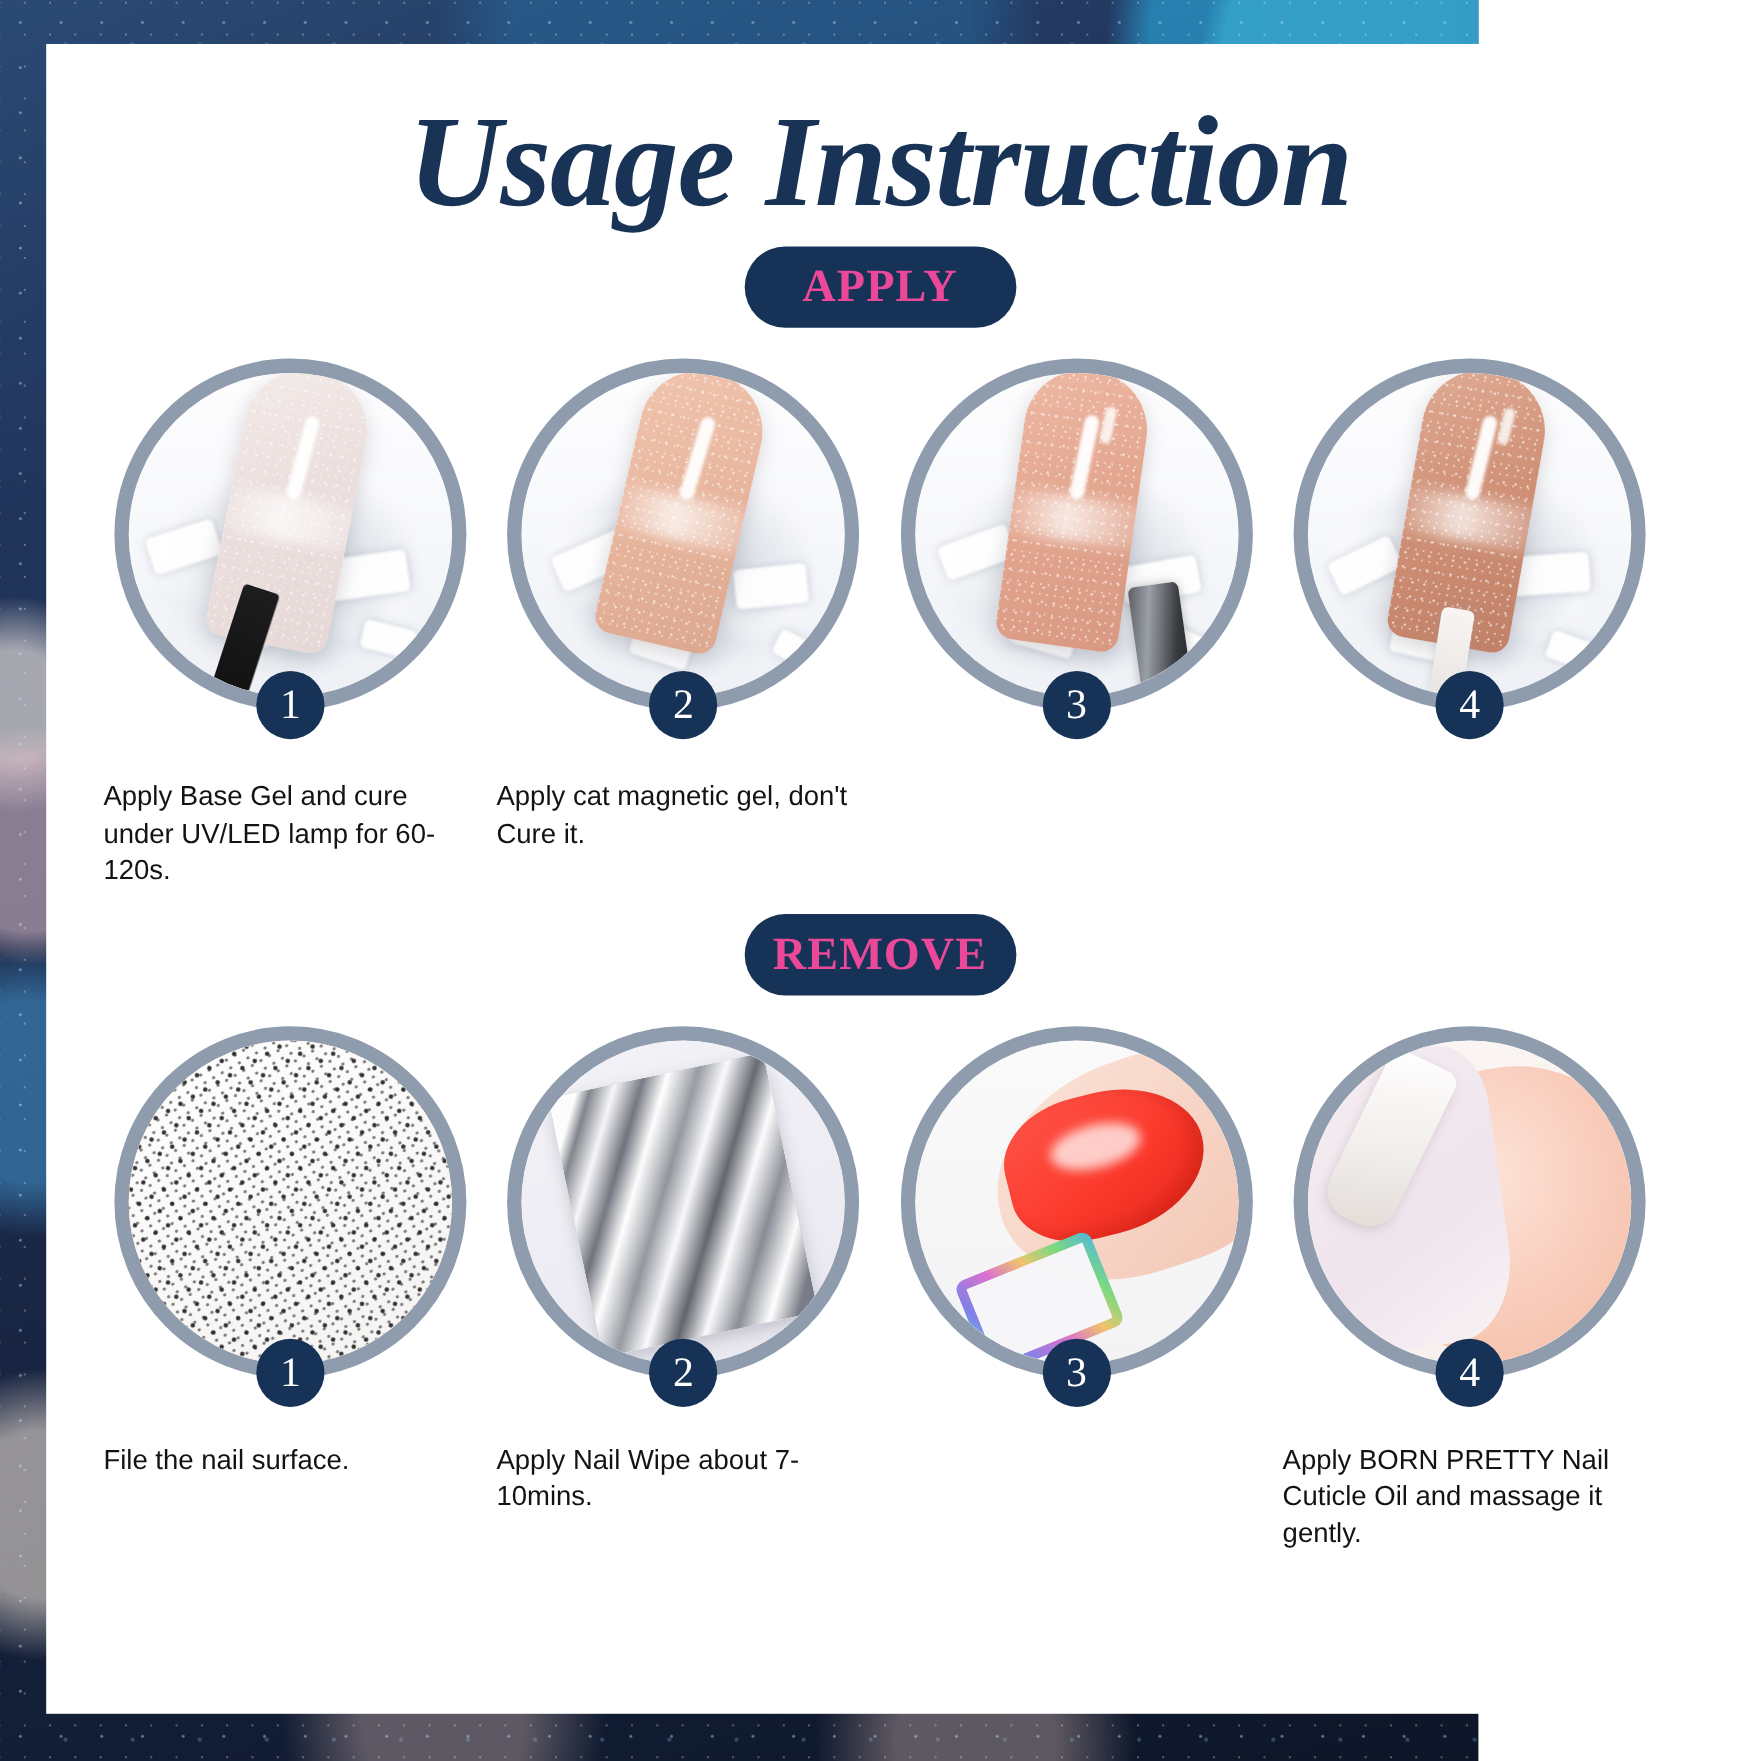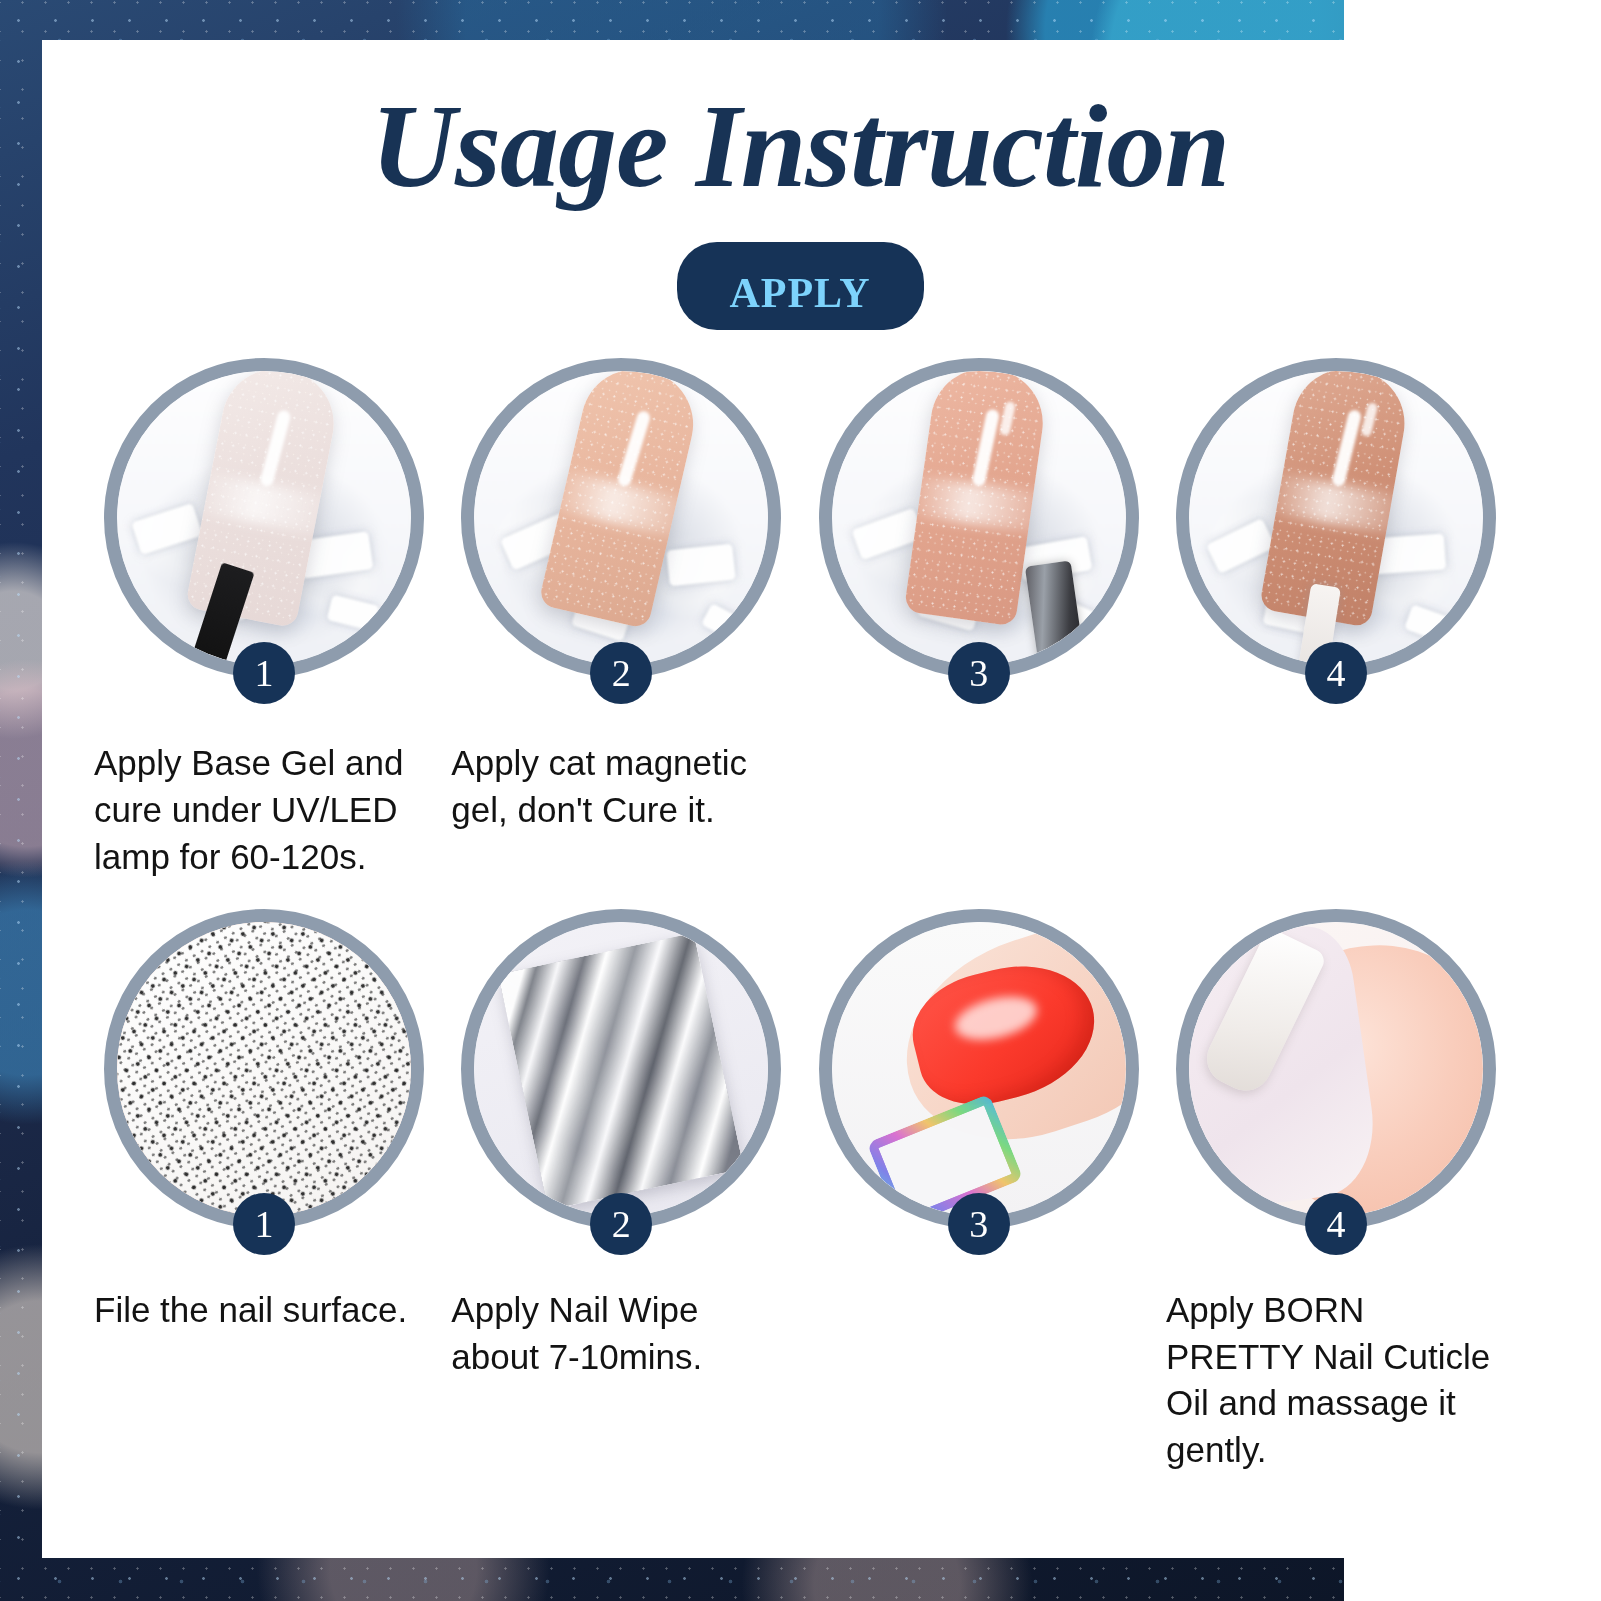--- a/index.html
+++ b/index.html
@@ -63,30 +63,30 @@
     font-size: 118px;
     line-height: 1;
     text-align: center;
     letter-spacing: -1px;
     margin-top: 48px;
   }
 
   .pill {
     display: block;
     width: 247px;
-    margin: 36px auto 0 auto;
+    margin: 18px auto 0 auto;
     background: #163357;
-    color: #7dd3fc;
+    color: #ec4899;
     border-radius: 40px;
     text-align: center;
     font-family: "Liberation Serif", "DejaVu Serif", serif;
     font-weight: 700;
     font-size: 42px;
     line-height: 1;
-    padding: 30px 0 16px 0;
+    padding: 16px 0 16px 0;
     letter-spacing: 1px;
   }
   .pill.remove-pill { width: 247px; margin-top: 0; }
 
   
   .row {
     display: flex;
     justify-content: space-between;
     padding: 0 52px;
     margin-top: 28px;
@@ -119,21 +119,21 @@
     font-family: "Liberation Serif", "DejaVu Serif", serif;
     font-size: 38px;
     line-height: 62px;
     text-align: center;
     z-index: 4;
   }
 
   .caption {
     margin-top: 62px;
     font-family: "Liberation Sans", sans-serif;
-    font-size: 35px;
+    font-size: 25px;
     line-height: 1.34;
     color: #131313;
     white-space: pre-line;
   }
   .row-remove .caption { margin-top: 58px; }
 
   
   
   .crystal-bg {
     position: absolute; inset: 0;
@@ -437,20 +437,23 @@
               </div>
               <div class="wand"></div>
             </div>
           </div>
           <div class="badge">4</div>
         </div>
       </div>
 
     </div>
 
+    <div style="margin-top:22px">
+      <div class="pill remove-pill">REMOVE</div>
+    </div>
 
     <div class="row row-remove">
 
       <div class="step">
         <div class="circle-wrap">
           <div class="photo-ring">
             <div class="photo-inner file-photo">
               <div class="skin"></div>
               <div class="rednail"></div>
               <div class="board"></div>

